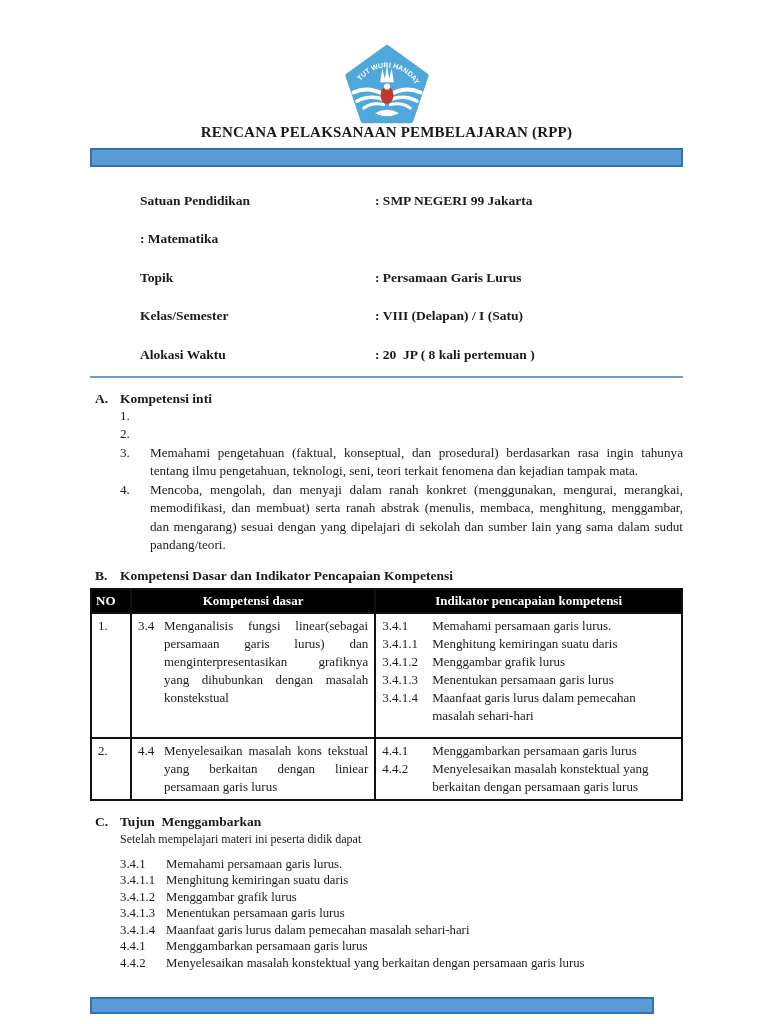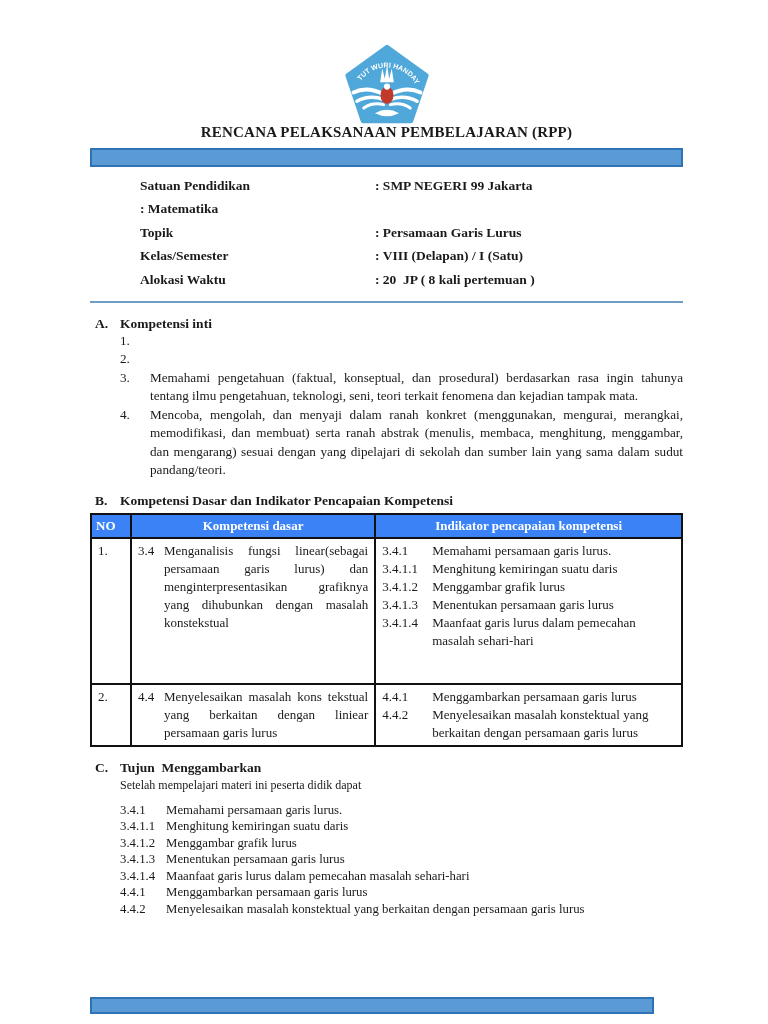--- a/index.html
+++ b/index.html
@@ -8,40 +8,40 @@
   .content{position:relative;margin-left:90px;width:593px;}
 
   .logo-row{display:flex;justify-content:center;padding-top:44px;}
   .logo-row svg{width:86px;height:80px;}
 
   .doc-title{text-align:center;font-weight:bold;font-size:15px;letter-spacing:.2px;}
 
   .top-bar{margin-top:7px;height:15px;background:#5B9BD5;border:2px solid #2E74B5;}
 
   .info{padding:7px 0 9px 50px;border-bottom:2px solid #6f9dc8;}
-  .info-row{display:flex;align-items:center;height:23.5px;font-weight:bold;font-size:13.5px;}
+  .info-row{display:flex;align-items:center;height:23.5px;font-weight:bold;font-size:13.5px;margin-top:15px;}
   .info-label{width:235px;}
   .info-value{white-space:pre-wrap;}
 
   .sec{margin-top:13px;}
   .sec-head{display:flex;font-weight:bold;font-size:13.5px;}
   .sec-letter{flex:0 0 25px;padding-left:5px;}
   .sec-title{white-space:pre-wrap;}
 
   .a-item{display:flex;font-size:13.2px;line-height:18.5px;}
   .a-num{flex:0 0 30px;margin-left:30px;}
   .a-text{flex:1;text-align:justify;}
 
   .kd-table{width:100%;border-collapse:collapse;margin-top:4px;font-size:13px;}
   .kd-table th,.kd-table td{border:2px solid #111;}
-  .kd-table th{background:#3b82f6;color:#ffffff;font-weight:bold;height:20px;font-size:13px;padding:1px 4px;}
+  .kd-table th{background:#000000;color:#ffffff;font-weight:bold;height:20px;font-size:13px;padding:1px 4px;}
   .th-no{text-align:left;}
   .kd-table td{vertical-align:top;padding:3px 6px;line-height:18px;}
   .cell-no{font-size:13px;}
-  td.pad-deep{padding-bottom:33px;font-family:Liberation Serif, serif;}
+  td.pad-deep{padding-bottom:12px;font-family:Liberation Serif, serif;}
   .kd{display:flex;}
   .kd-code{flex:0 0 26px;}
   .kd-text{flex:1;text-align:justify;}
   .ind{display:flex;}
   .ind-code{flex:0 0 50px;}
   .ind-text{flex:1;}
 
   .c-sub{margin-left:30px;font-size:12px;margin-top:2px;}
   .c-list{margin-top:9px;}
   .c-item{display:flex;margin-left:30px;font-size:12.8px;line-height:16.5px;}

